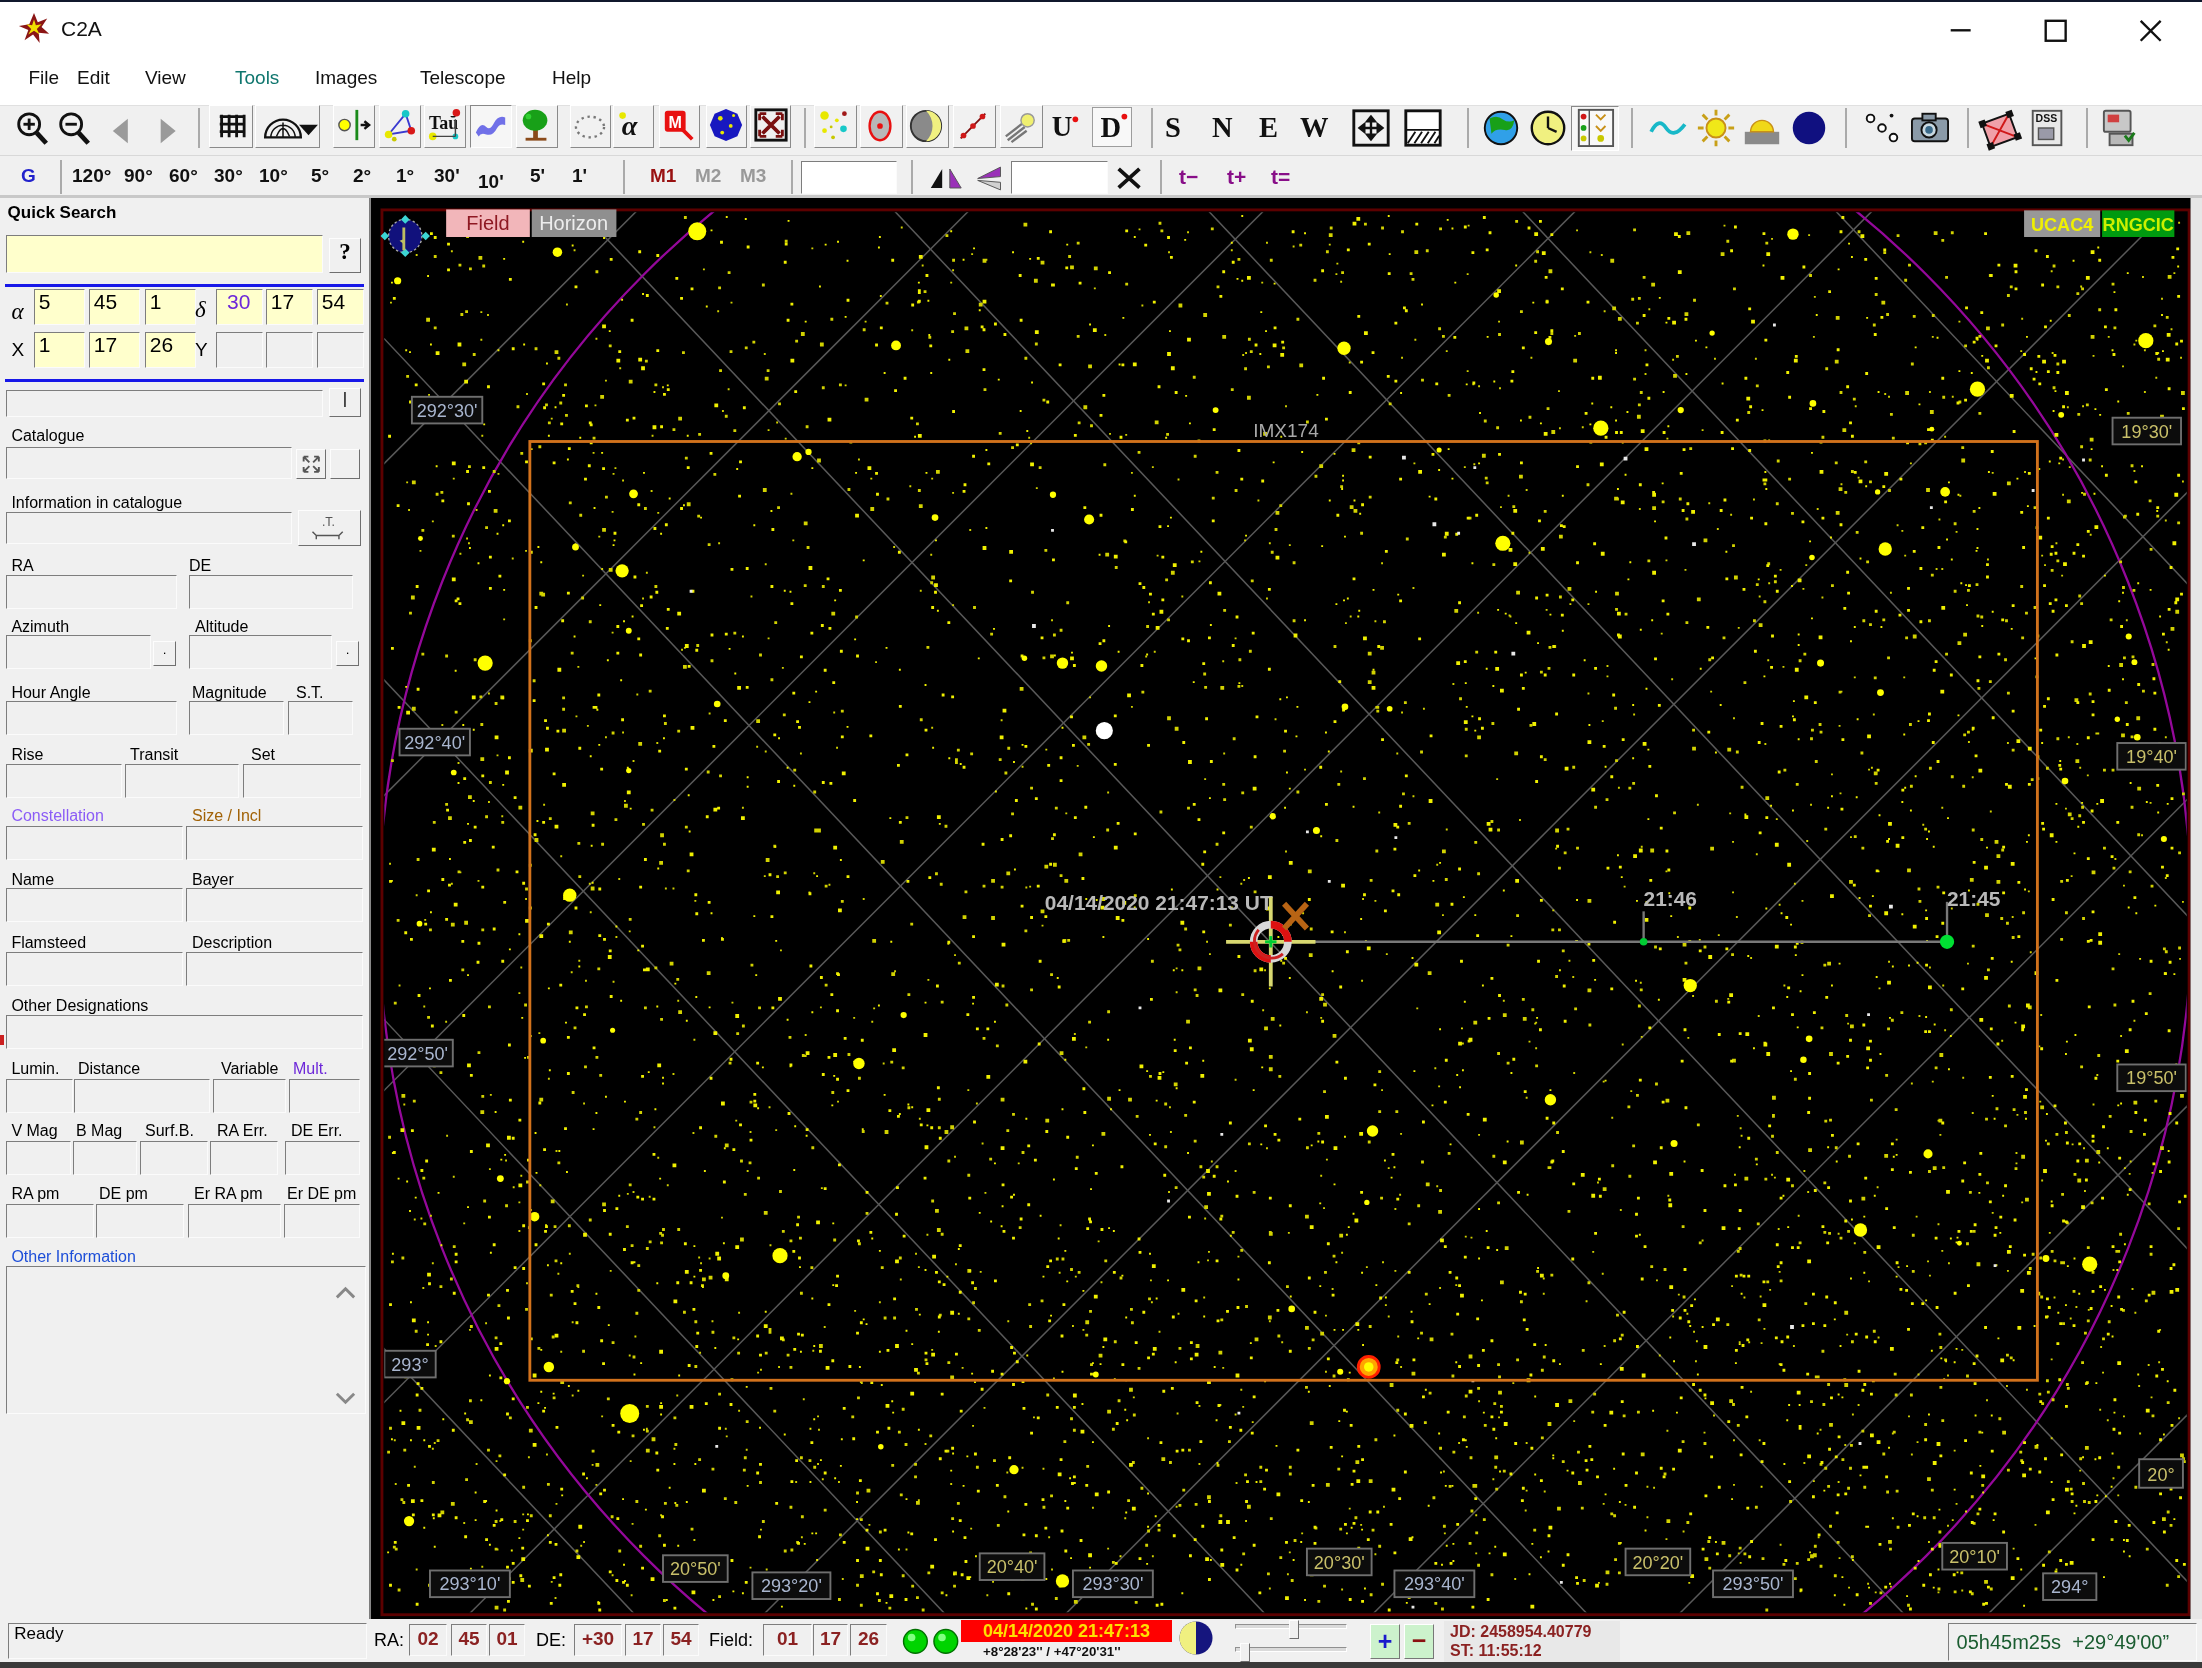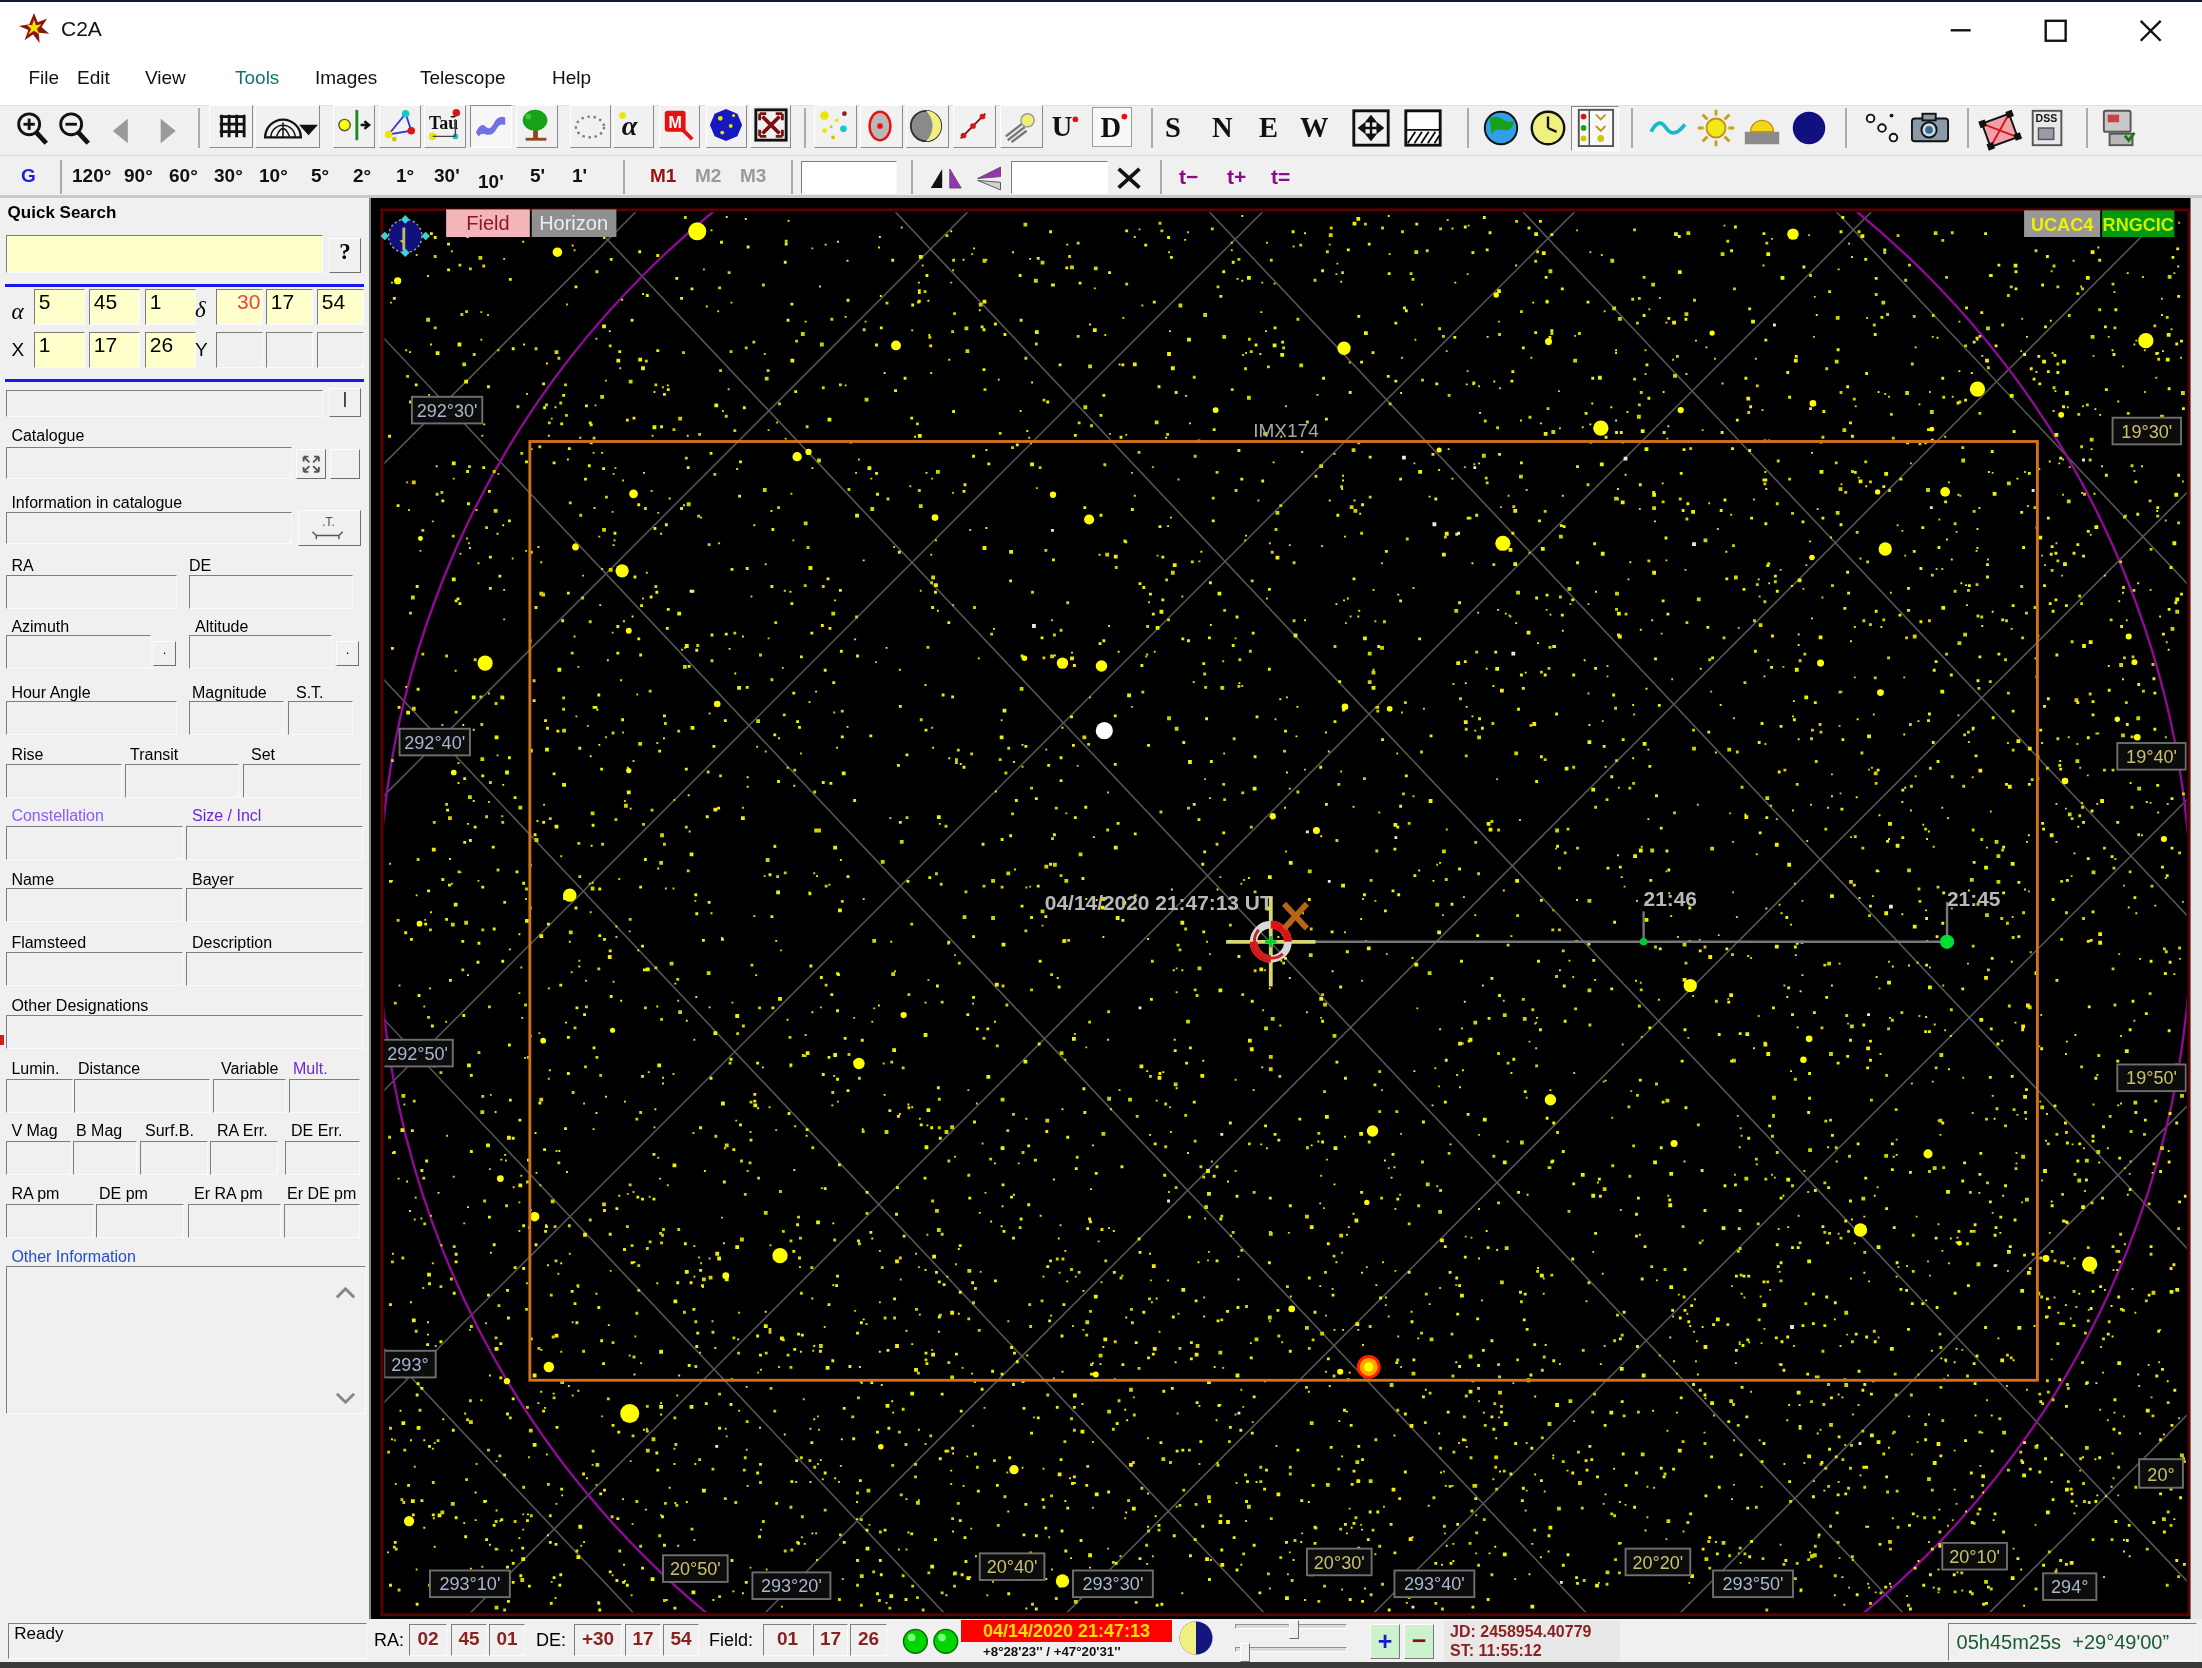--- a/index.html
+++ b/index.html
@@ -299,21 +299,21 @@
 <div style="position:absolute;left:0;top:198px;width:369px;height:1421px;background:#f0f0f0"></div>
 <div style="position:absolute;left:7.6px;top:203px;font:17px Liberation Sans,sans-serif;color:#000"><b>Quick Search</b></div>
 <div class="yf" style="left:5.7px;top:235px;width:317px;height:38px"></div>
 <div class="btn" style="left:329px;top:238px;width:32px;height:35px;text-align:center;font:bold 23px Liberation Serif,serif">?</div>
 <div style="position:absolute;left:4.8px;top:284px;width:359px;height:2.9px;background:#1818e8"></div>
 <div style="position:absolute;left:11.4px;top:299px;font:16px Liberation Sans,sans-serif;color:#000"><span style="font-size:23px;font-style:italic;font-family:Liberation Serif,serif">α</span></div>
 <div class="yf" style="left:34px;top:289px;width:51px;height:36px"><span style="font:21px Liberation Sans,sans-serif;color:#000;padding-left:3.8px">5</span></div>
 <div class="yf" style="left:89px;top:289px;width:51px;height:36px"><span style="font:21px Liberation Sans,sans-serif;color:#000;padding-left:3.8px">45</span></div>
 <div class="yf" style="left:145px;top:289px;width:51px;height:36px"><span style="font:21px Liberation Sans,sans-serif;color:#000;padding-left:3.8px">1</span></div>
 <div style="position:absolute;left:195px;top:297px;font:16px Liberation Sans,sans-serif;color:#000"><span style="font-size:23px;font-style:italic;font-family:Liberation Serif,serif">δ</span></div>
-<div class="yf" style="left:216px;top:289px;width:47px;height:36px"><span style="font:21px Liberation Sans,sans-serif;color:#ef4444;padding-left:20px">30</span></div>
+<div class="yf" style="left:216px;top:289px;width:47px;height:36px"><span style="font:21px Liberation Sans,sans-serif;color:#6d28d9;padding-left:10px">30</span></div>
 <div class="yf" style="left:266px;top:289px;width:47px;height:36px"><span style="font:21px Liberation Sans,sans-serif;color:#000;padding-left:3.8px">17</span></div>
 <div class="yf" style="left:317px;top:289px;width:47px;height:36px"><span style="font:21px Liberation Sans,sans-serif;color:#000;padding-left:3.8px">54</span></div>
 <div style="position:absolute;left:11.4px;top:339px;font:16px Liberation Sans,sans-serif;color:#000"><span style="font-size:19px">X</span></div>
 <div class="yf" style="left:34px;top:332px;width:51px;height:36px"><span style="font:21px Liberation Sans,sans-serif;color:#000;padding-left:3.8px">1</span></div>
 <div class="yf" style="left:89px;top:332px;width:51px;height:36px"><span style="font:21px Liberation Sans,sans-serif;color:#000;padding-left:3.8px">17</span></div>
 <div class="yf" style="left:145px;top:332px;width:51px;height:36px"><span style="font:21px Liberation Sans,sans-serif;color:#000;padding-left:3.8px">26</span></div>
 <div style="position:absolute;left:195px;top:339px;font:16px Liberation Sans,sans-serif;color:#000"><span style="font-size:19px">Y</span></div>
 <div class="gf" style="left:216px;top:332px;width:47px;height:36px"></div>
 <div class="gf" style="left:266px;top:332px;width:47px;height:36px"></div>
 <div class="gf" style="left:317px;top:332px;width:47px;height:36px"></div>
@@ -348,21 +348,21 @@
 <div class="gf" style="left:5.7px;top:701px;width:171px;height:34px"></div>
 <div class="gf" style="left:189px;top:701px;width:95px;height:34px"></div>
 <div class="gf" style="left:288px;top:701px;width:65px;height:34px"></div>
 <div style="position:absolute;left:11.4px;top:746px;font:16px Liberation Sans,sans-serif;color:#000">Rise</div>
 <div style="position:absolute;left:130px;top:746px;font:16px Liberation Sans,sans-serif;color:#000">Transit</div>
 <div style="position:absolute;left:251px;top:746px;font:16px Liberation Sans,sans-serif;color:#000">Set</div>
 <div class="gf" style="left:5.7px;top:764px;width:116px;height:34px"></div>
 <div class="gf" style="left:125px;top:764px;width:114px;height:34px"></div>
 <div class="gf" style="left:243px;top:764px;width:118px;height:34px"></div>
 <div style="position:absolute;left:11.4px;top:807px;font:16px Liberation Sans,sans-serif;color:#8b5cf6">Constellation</div>
-<div style="position:absolute;left:192px;top:807px;font:16px Liberation Sans,sans-serif;color:#6d28d9">Size / Incl</div>
+<div style="position:absolute;left:192px;top:807px;font:16px Liberation Sans,sans-serif;color:#a16207">Size / Incl</div>
 <div class="gf" style="left:5.7px;top:826px;width:177px;height:34px"></div>
 <div class="gf" style="left:186px;top:826px;width:177px;height:34px"></div>
 <div style="position:absolute;left:11.4px;top:871px;font:16px Liberation Sans,sans-serif;color:#000">Name</div>
 <div style="position:absolute;left:192px;top:871px;font:16px Liberation Sans,sans-serif;color:#000">Bayer</div>
 <div class="gf" style="left:5.7px;top:888px;width:177px;height:34px"></div>
 <div class="gf" style="left:186px;top:888px;width:177px;height:34px"></div>
 <div style="position:absolute;left:11.4px;top:934px;font:16px Liberation Sans,sans-serif;color:#000">Flamsteed</div>
 <div style="position:absolute;left:192px;top:934px;font:16px Liberation Sans,sans-serif;color:#000">Description</div>
 <div class="gf" style="left:5.7px;top:952px;width:177px;height:34px"></div>
 <div class="gf" style="left:186px;top:952px;width:177px;height:34px"></div>

